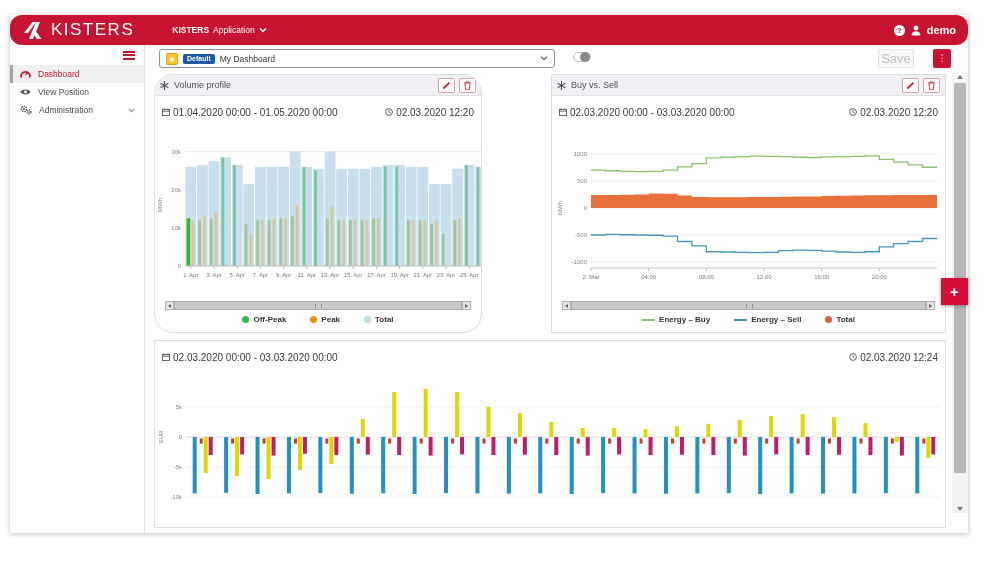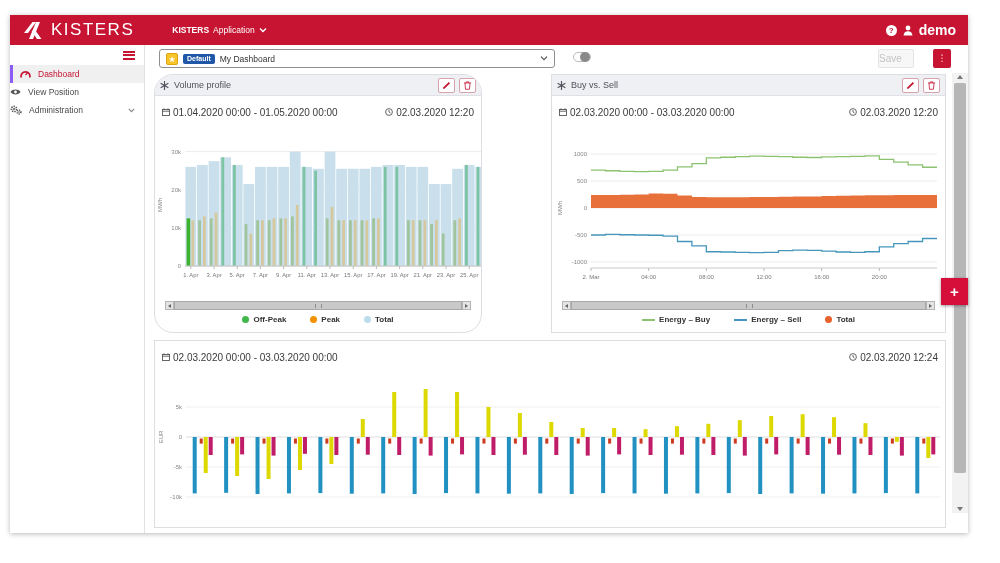--- a/index.html
+++ b/index.html
@@ -1,54 +1,54 @@
 <!DOCTYPE html>
 <html><head>
 <meta charset="utf-8">
 <style>
   * { box-sizing: border-box; margin: 0; padding: 0; }
   html,body { width:1000px; height:563px; background:#fff; font-family:"Liberation Sans",sans-serif; overflow:hidden; }
   .app { position:absolute; left:10px; top:15px; width:958px; height:518px; background:#fff;
          box-shadow:0 1px 5px rgba(0,0,0,.28); }
   
-  .topbar { height:30px; background:#c61432; display:flex; align-items:center; color:#fff; }
+  .topbar { height:30px; background:#c61432; display:flex; align-items:center; color:#fff;border-radius:12px; }
   .logo { display:flex; align-items:center; padding-left:13px; gap:6px; }
   .logo-word { font-size:17px; letter-spacing:1.5px; font-weight:400; }
   .app-title { margin-left:38px; display:flex; align-items:center; gap:4px; font-size:8.5px; }
   .app-title b { font-weight:bold; }
   .topbar-right { margin-left:auto; display:flex; align-items:center; gap:6px; padding-right:12px; }
   .help-circle { width:11px; height:11px; border-radius:50%; background:#fff; color:#c61432;
                  font-size:8px; font-weight:bold; display:flex; align-items:center; justify-content:center; }
-  .user-label { font-size:14px; font-weight:bold; }
+  .user-label { font-size:11px; font-weight:bold; }
   
   .app-body { display:flex; height:488px; }
   .sidebar { width:135px; border-right:1px solid #e2e2e2; position:relative; background:#fff; }
   .hamburger { position:absolute; top:4px; right:9px; width:12px; cursor:pointer; }
   .hamburger span { display:block; height:2px; background:#c61432; margin:1.5px 0; }
   .side-menu { margin-top:20px; }
-  .side-item { display:flex; align-items:center; height:18px; gap:7px;
+  .side-item { display:flex; align-items:center; height:18px; padding-left:10px; gap:7px;
                font-size:8.5px; color:#4a4a4a; cursor:pointer; position:relative; }
-  .side-item.active { background:#f0f0f0; color:#c61432; border-left:3px solid #8b5cf6; padding-left:7px; }
+  .side-item.active { background:#f0f0f0; color:#c61432; border-left:3px solid #a3a3a3; padding-left:7px; }
   .side-item .chev { position:absolute; right:9px; }
   
   .main { flex:1; position:relative; background:#fff; }
   .toolbar { position:absolute; left:0; top:0; right:0; height:28px; }
   .dash-select { position:absolute; left:14px; top:4px; width:396px; height:19px; border:1px solid #8f8f8f;
                  border-radius:3px; display:flex; align-items:center; padding:0 6px; gap:5px; background:#fff; cursor:pointer; }
   .star-badge { width:12px; height:12px; background:#f7c52a; border:1px solid #dca40f; border-radius:2px;
                 color:#fff; font-size:8px; line-height:11px; text-align:center; }
   .default-badge { background:#2057a7; color:#fff; font-size:7px; font-weight:bold; padding:1.5px 4px; border-radius:2px; }
   .dash-select .sel-label { font-size:8.5px; color:#333; }
   .dash-select .chev { margin-left:auto; }
   .toggle { position:absolute; left:428px; top:7px; width:18px; height:10px; border:1px solid #bbb;
             border-radius:6px; background:#fdfdfd; cursor:pointer; }
   .toggle .knob { position:absolute; right:0px; top:-1px; width:10px; height:10px; border-radius:50%;
                   background:#8a8a8a; }
   .save-btn { position:absolute; right:54px; top:4px; width:36px; height:19px; background:#f7f7f7;
-              border:1px solid #e3e3e3; border-radius:2px; color:#c3c3c3; font-size:10px; text-align:left;
+              border:1px solid #e3e3e3; border-radius:2px; color:#c3c3c3; font-size:13px; text-align:center;
               line-height:17px; }
   .menu-btn { position:absolute; right:17px; top:4px; width:18px; height:19px; background:#c61432;
               border-radius:2px; color:#fff; font-size:9px; text-align:center; line-height:19px; cursor:pointer; }
   
   .panel { position:absolute; border:1px solid #dcdee2; background:#fff; overflow:hidden; }
   .panel-volume   { left:9px;   top:29px;  width:328px; height:259px;border-radius:19px; }
   .panel-buysell  { left:406px; top:29px;  width:395px; height:259px; }
   .panel-turnover { left:9px;   top:295px; width:792px; height:188px; }
   .panel-head { height:21px; background:#eef0f4; border-bottom:1px solid #dfe1e6; display:flex;
                 align-items:center; padding:0 5px; gap:5px; }

